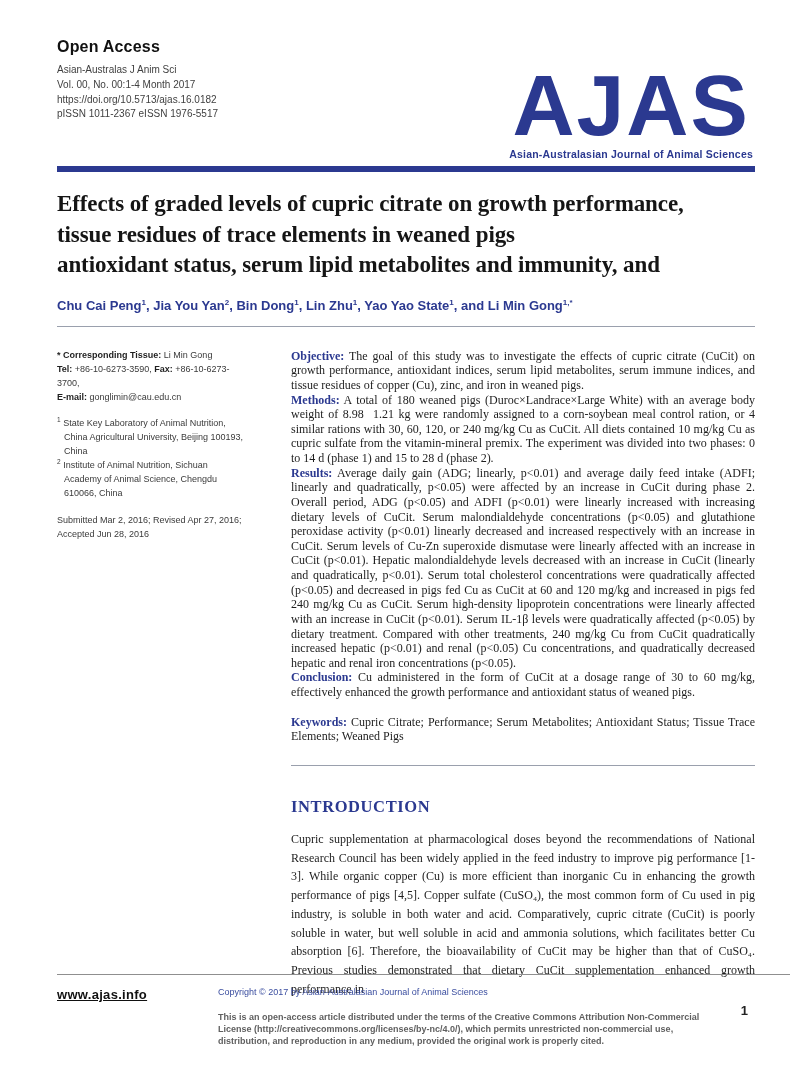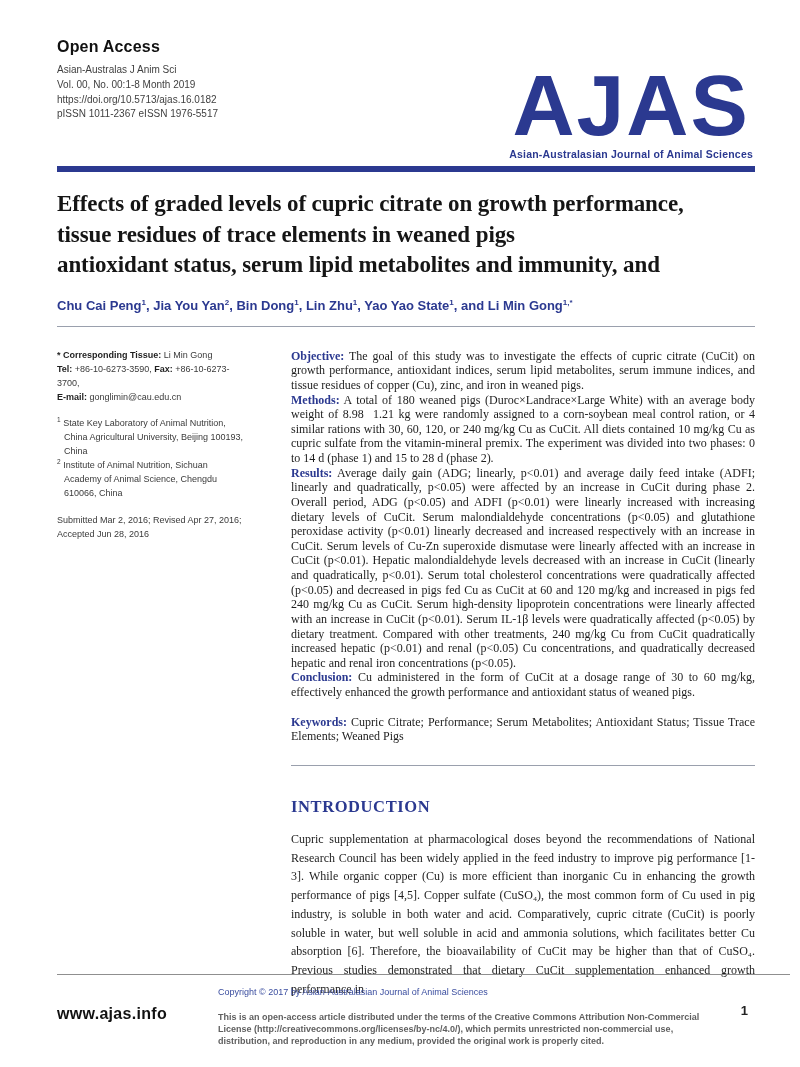--- a/index.html
+++ b/index.html
@@ -35,37 +35,37 @@
   .abs-p { text-align:justify; line-height:1.22; }
   .abs-label { font-weight:bold; color:#2b3990; }
   .keywords { margin-top:15px; }
   .rule2 { border:none; border-top:1px solid #9aa0ad; margin-top:21px; }
   .intro-heading { font-family:"Liberation Serif", serif; font-size:16.5px; font-weight:bold; color:#2b3990; letter-spacing:0.6px; margin-top:31px; }
   .intro-text { margin-top:13px; text-align:justify; line-height:1.56; font-size:12px; }
   
   .footer { position:absolute; left:57px; right:10px; bottom:19px; }
   .footer-rule { border:none; border-top:1px solid #8f8f8f; }
   .footer-row { display:flex; margin-top:12px; }
-  .website { flex:0 0 161px; font-weight:bold; font-size:16px; color:#111; margin-top:18px; letter-spacing:0.3px; }
+  .website { flex:0 0 161px; font-weight:bold; font-size:13px; color:#111; letter-spacing:0.3px;text-decoration:underline; }
   .copyright { flex:0 0 505px; font-size:9px; line-height:1.33; }
   .copy-line1 { color:#3a4d9f; }
   .copy-rest { color:#5f5f5f; margin-top:13px;font-weight:bold; }
   .pageno { flex:1; text-align:right; font-weight:bold; font-size:13px; color:#222; margin-top:16px; padding-right:42px; }
 </style>
 </head>
 <body>
 
 <div class="page">
 
   <div class="header">
     <div class="header-left">
       <div class="open-access">Open Access</div>
       <div id="journal-lines">
           <div class="journal-line">Asian-Australas J Anim Sci</div>
-          <div class="journal-line">Vol. 00, No. 00:1-8 Month 2019</div>
+          <div class="journal-line">Vol. 00, No. 00:1-4 Month 2017</div>
           <div class="journal-line">https://doi.org/10.5713/ajas.16.0182</div>
           <div class="journal-line">pISSN 1011-2367 eISSN 1976-5517</div>
         </div>
     </div>
     <div class="header-right">
       <div class="logo">AJAS</div>
       <div class="tagline">Asian-Australasian Journal of Animal Sciences</div>
     </div>
   </div>
 

